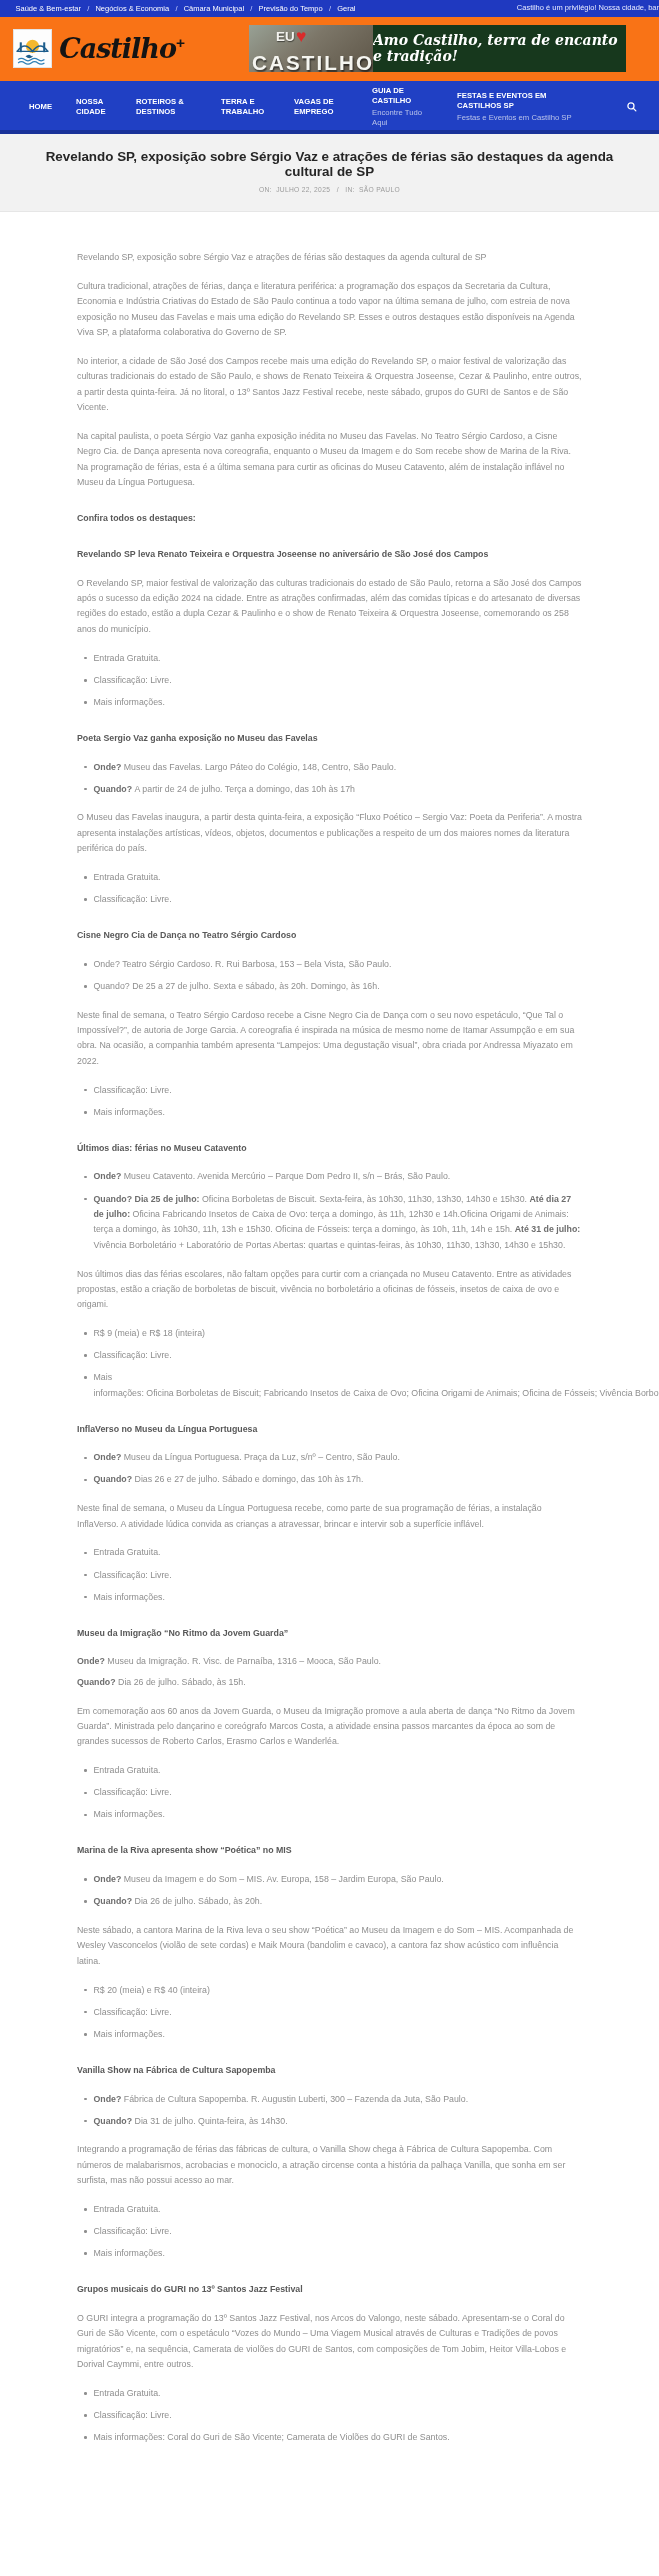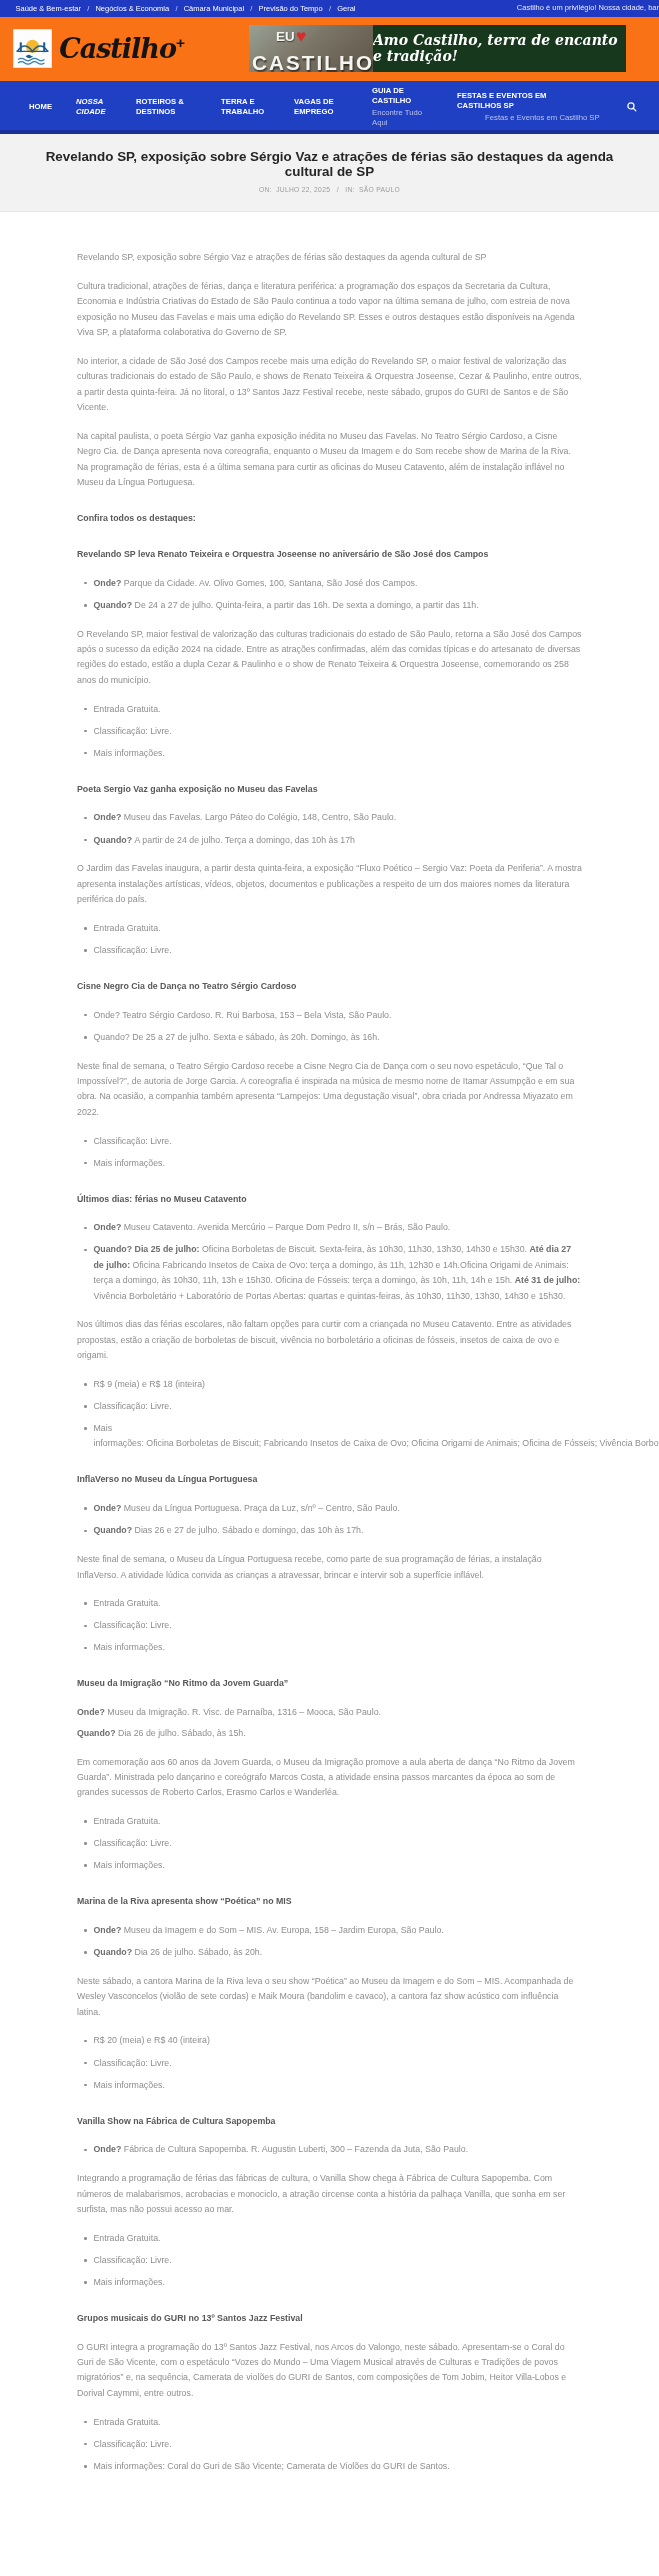--- a/index.html
+++ b/index.html
@@ -31,27 +31,27 @@
     font-size: 20.6px; letter-spacing: 2.1px; text-shadow: 1px 1.5px 1.5px rgba(0,0,0,.55); }
   .banner-green { flex: 1; background: #17381d; color: #fff; display: flex; align-items: center; justify-content: center; }
   .banner-green span { font-family: "DejaVu Serif", serif; font-style: italic; font-weight: bold; font-size: 14px; }
 
   
   .nav { background: #2040c4; height: 53px; display: flex; align-items: center; padding: 0 21.6px 0 29px;
     box-shadow: inset 0 -4.1px 0 rgba(0,0,0,.22); }
   .nav-item { color: #fff; font-weight: bold; font-size: 7.7px; line-height: 1.3; margin-right: 24px;
     cursor: pointer; }
   .nav-item .sub { display: block; font-weight: normal; color: #b9c3ea; margin-top: 2.6px; font-size: 7.7px; }
-  .nav-item:nth-child(2) { width: 36px; font-style: italic; }
+  .nav-item:nth-child(2) { width: 36px; }
   .nav-item:nth-child(3) { width: 61px; }
   .nav-item:nth-child(4) { width: 49px; }
   .nav-item:nth-child(5) { width: 54px; }
   .nav-item:nth-child(6) { width: 61px; }
   .nav-item:nth-child(7) { width: 116px; }
-  .nav-item:nth-child(7) .sub { white-space: nowrap; margin-left: 28px; }
+  .nav-item:nth-child(7) .sub { white-space: nowrap; }
   .nav-search { margin-left: auto; cursor: pointer; display: flex; align-items: center; }
 
   
   .page-head { background: #f2f2f2; border-bottom: 0.5px solid #e6e6e6; text-align: center; padding: 15.5px 20.6px 17.5px; }
   .page-title { font-size: 13.4px; font-weight: bold; color: #262626; }
   .page-meta { margin-top: 7.2px; font-size: 6.7px; color: #9b9b9b; letter-spacing: 0.3px; }
   .page-meta b { font-weight: normal; }
 
   
   .article { width: 505px; margin: 0 auto; padding: 25px 0 20.6px; color: #8e8e8e; font-size: 8.8px; line-height: 1.75; }
@@ -137,36 +137,32 @@
   </div>
 </div>
 
 <div class="article">
     <p class="article-p">Revelando SP, exposição sobre Sérgio Vaz e atrações de férias são destaques da agenda cultural de SP</p>
     <p class="article-p">Cultura tradicional, atrações de férias, dança e literatura periférica: a programação dos espaços da Secretaria da Cultura, Economia e Indústria Criativas do Estado de São Paulo continua a todo vapor na última semana de julho, com estreia de nova exposição no Museu das Favelas e mais uma edição do Revelando SP. Esses e outros destaques estão disponíveis na Agenda Viva SP, a plataforma colaborativa do Governo de SP.</p>
     <p class="article-p">No interior, a cidade de São José dos Campos recebe mais uma edição do Revelando SP, o maior festival de valorização das culturas tradicionais do estado de São Paulo, e shows de Renato Teixeira &amp; Orquestra Joseense, Cezar &amp; Paulinho, entre outros, a partir desta quinta-feira. Já no litoral, o 13º Santos Jazz Festival recebe, neste sábado, grupos do GURI de Santos e de São Vicente.</p>
     <p class="article-p">Na capital paulista, o poeta Sérgio Vaz ganha exposição inédita no Museu das Favelas. No Teatro Sérgio Cardoso, a Cisne Negro Cia. de Dança apresenta nova coreografia, enquanto o Museu da Imagem e do Som recebe show de Marina de la Riva. Na programação de férias, esta é a última semana para curtir as oficinas do Museu Catavento, além de instalação inflável no Museu da Língua Portuguesa.</p>
     <div class="article-h">Confira todos os destaques:</div>
     <div class="article-h">Revelando SP leva Renato Teixeira e Orquestra Joseense no aniversário de São José dos Campos</div>
-    <ul class="article-ul">
-      <li><strong>Onde? </strong>Parque da Cidade. Av. Olivo Gomes, 100, Santana, São José dos Campos.</li>
-      <li><strong>Quando? </strong>De 24 a 27 de julho. Quinta-feira, a partir das 16h. De sexta a domingo, a partir das 11h.</li>
-    </ul>
     <p class="article-p">O Revelando SP, maior festival de valorização das culturas tradicionais do estado de São Paulo, retorna a São José dos Campos após o sucesso da edição 2024 na cidade. Entre as atrações confirmadas, além das comidas típicas e do artesanato de diversas regiões do estado, estão a dupla Cezar &amp; Paulinho e o show de Renato Teixeira &amp; Orquestra Joseense, comemorando os 258 anos do município.</p>
     <ul class="article-ul">
       <li>Entrada Gratuita.</li>
       <li>Classificação: Livre.</li>
       <li>Mais informações.</li>
     </ul>
     <div class="article-h">Poeta Sergio Vaz ganha exposição no Museu das Favelas</div>
     <ul class="article-ul">
       <li><strong>Onde? </strong>Museu das Favelas. Largo Páteo do Colégio, 148, Centro, São Paulo.</li>
       <li><strong>Quando? </strong>A partir de 24 de julho. Terça a domingo, das 10h às 17h</li>
     </ul>
-    <p class="article-p">O Jardim das Favelas inaugura, a partir desta quinta-feira, a exposição “Fluxo Poético – Sergio Vaz: Poeta da Periferia”. A mostra apresenta instalações artísticas, vídeos, objetos, documentos e publicações a respeito de um dos maiores nomes da literatura periférica do país.</p>
+    <p class="article-p">O Museu das Favelas inaugura, a partir desta quinta-feira, a exposição “Fluxo Poético – Sergio Vaz: Poeta da Periferia”. A mostra apresenta instalações artísticas, vídeos, objetos, documentos e publicações a respeito de um dos maiores nomes da literatura periférica do país.</p>
     <ul class="article-ul">
       <li>Entrada Gratuita.</li>
       <li>Classificação: Livre.</li>
     </ul>
     <div class="article-h">Cisne Negro Cia de Dança no Teatro Sérgio Cardoso</div>
     <ul class="article-ul">
       <li>Onde? Teatro Sérgio Cardoso. R. Rui Barbosa, 153 – Bela Vista, São Paulo.</li>
       <li>Quando? De 25 a 27 de julho. Sexta e sábado, às 20h. Domingo, às 16h.</li>
     </ul>
     <p class="article-p">Neste final de semana, o Teatro Sérgio Cardoso recebe a Cisne Negro Cia de Dança com o seu novo espetáculo, “Que Tal o Impossível?”, de autoria de Jorge Garcia. A coreografia é inspirada na música de mesmo nome de Itamar Assumpção e em sua obra. Na ocasião, a companhia também apresenta “Lampejos: Uma degustação visual”, obra criada por Andressa Miyazato em 2022.</p>
@@ -212,20 +208,21 @@
     </ul>
     <p class="article-p">Neste sábado, a cantora Marina de la Riva leva o seu show “Poética” ao Museu da Imagem e do Som – MIS. Acompanhada de Wesley Vasconcelos (violão de sete cordas) e Maik Moura (bandolim e cavaco), a cantora faz show acústico com influência latina.</p>
     <ul class="article-ul">
       <li>R$ 20 (meia) e R$ 40 (inteira)</li>
       <li>Classificação: Livre.</li>
       <li>Mais informações.</li>
     </ul>
     <div class="article-h">Vanilla Show na Fábrica de Cultura Sapopemba</div>
     <ul class="article-ul">
       <li><strong>Onde? </strong>Fábrica de Cultura Sapopemba. R. Augustin Luberti, 300 – Fazenda da Juta, São Paulo.</li>
+      <li><strong>Quando? </strong>Dia 31 de julho. Quinta-feira, às 14h30.</li>
     </ul>
     <p class="article-p">Integrando a programação de férias das fábricas de cultura, o Vanilla Show chega à Fábrica de Cultura Sapopemba. Com números de malabarismos, acrobacias e monociclo, a atração circense conta a história da palhaça Vanilla, que sonha em ser surfista, mas não possui acesso ao mar.</p>
     <ul class="article-ul">
       <li>Entrada Gratuita.</li>
       <li>Classificação: Livre.</li>
       <li>Mais informações.</li>
     </ul>
     <div class="article-h">Grupos musicais do GURI no 13º Santos Jazz Festival</div>
     <p class="article-p">O GURI integra a programação do 13º Santos Jazz Festival, nos Arcos do Valongo, neste sábado. Apresentam-se o Coral do Guri de São Vicente, com o espetáculo “Vozes do Mundo – Uma Viagem Musical através de Culturas e Tradições de povos migratórios” e, na sequência, Camerata de violões do GURI de Santos, com composições de Tom Jobim, Heitor Villa-Lobos e Dorival Caymmi, entre outros.</p>
     <ul class="article-ul">

